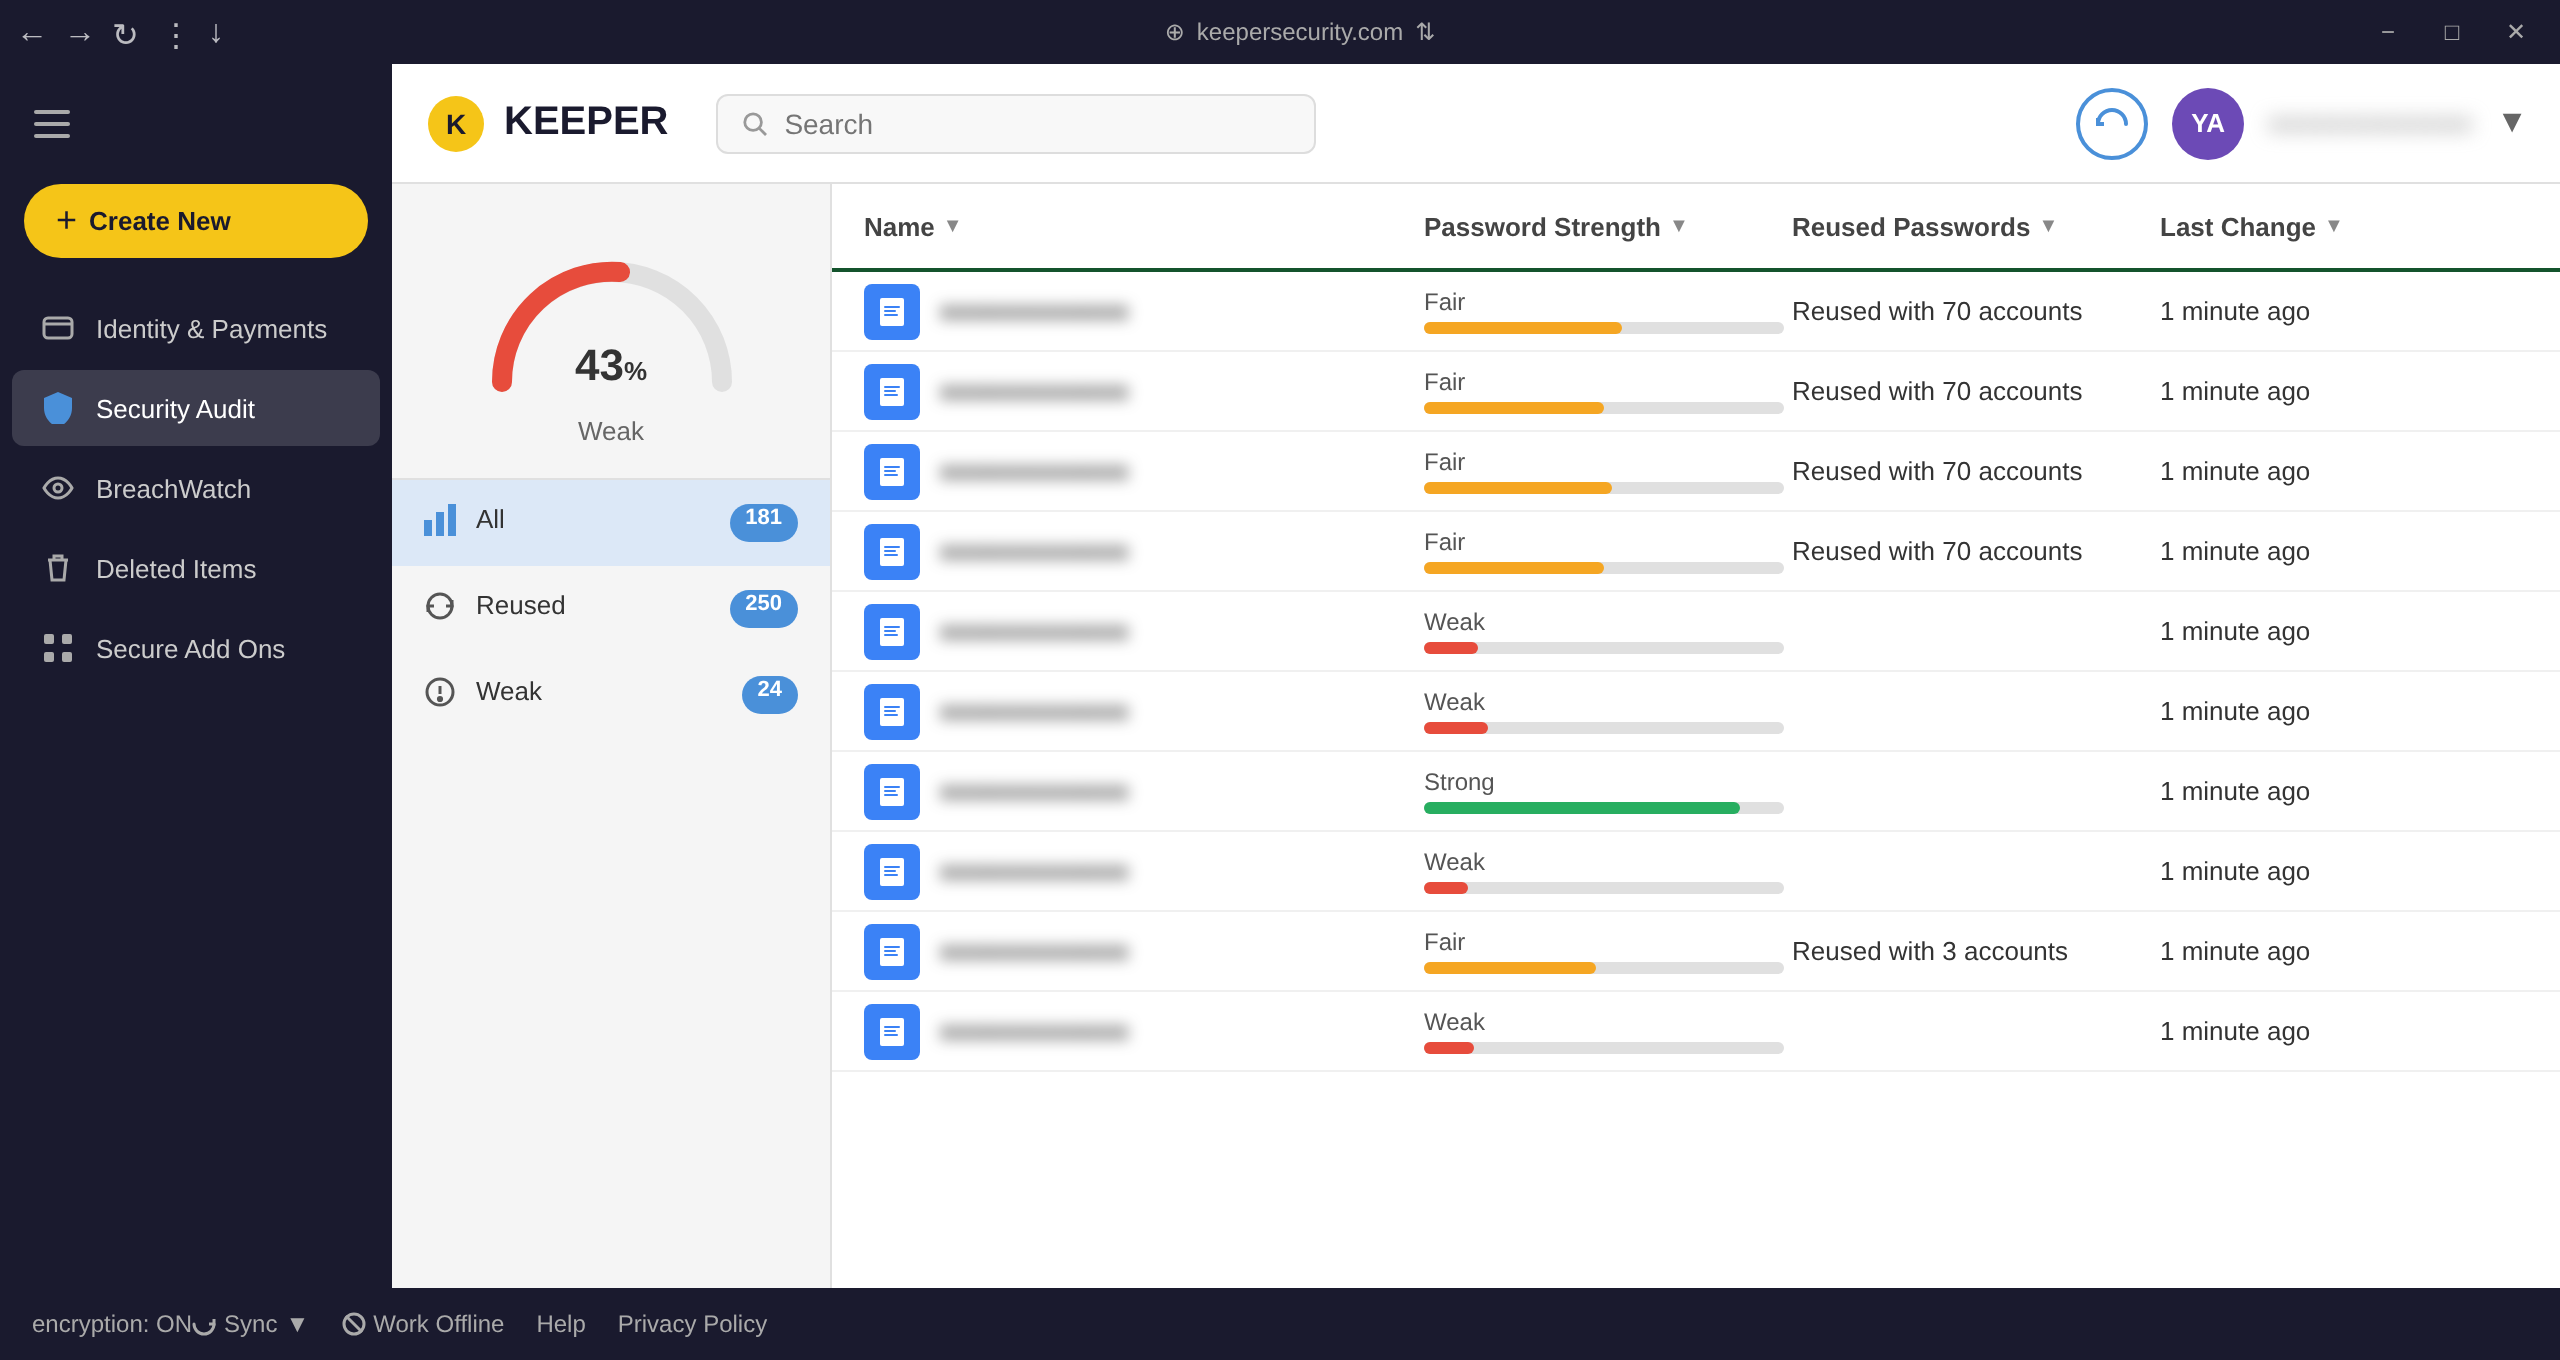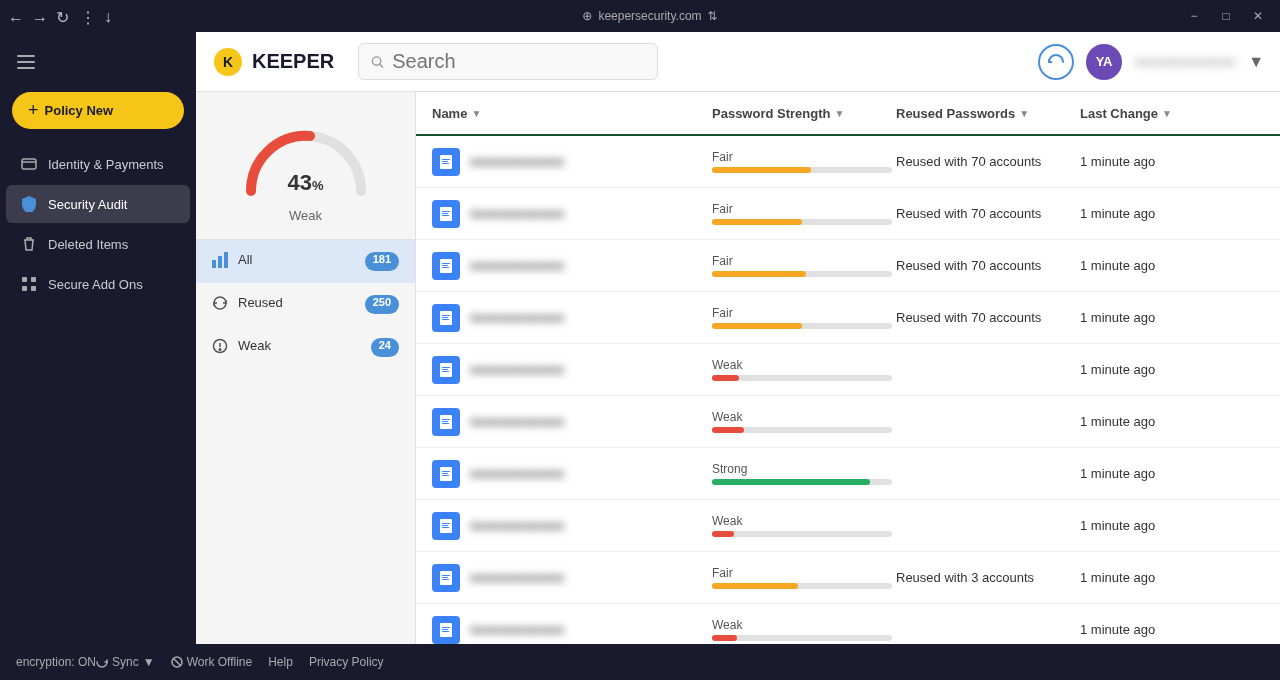--- a/index.html
+++ b/index.html
@@ -27,21 +27,21 @@
 
     
     .main { flex: 1; background: #fff; display: flex; flex-direction: column; overflow: hidden; }
 
     
     .header { height: 60px; background: #fff; border-bottom: 1px solid #e0e0e0; display: flex; align-items: center; padding: 0 16px; gap: 16px; flex-shrink: 0; }
     .logo { display: flex; align-items: center; gap: 8px; margin-right: 8px; }
     .logo-icon { width: 32px; height: 32px; }
     .logo-text { font-size: 20px; font-weight: 700; color: #1a1a2e; }
     .search-box { flex: 1; max-width: 300px; display: flex; align-items: center; gap: 8px; border: 1px solid #ddd; border-radius: 6px; padding: 6px 12px; background: #f8f8f8; }
-    .search-box input { border: none; background: transparent; outline: none; font-size: 20px; color: #666; width: 100%; }
+    .search-box input { border: none; background: transparent; outline: none; font-size: 14px; color: #666; width: 100%; }
     .header-right { margin-left: auto; display: flex; align-items: center; gap: 12px; }
     .header-avatar { width: 36px; height: 36px; background: #6c4ab6; border-radius: 50%; display: flex; align-items: center; justify-content: center; font-size: 13px; font-weight: 600; color: #fff; cursor: pointer; }
     .header-sync-icon { width: 36px; height: 36px; border-radius: 50%; border: 2px solid #4a90d9; display: flex; align-items: center; justify-content: center; cursor: pointer; }
     .header-username { font-size: 13px; color: #333; cursor: pointer; }
     .header-dropdown { color: #666; cursor: pointer; }
 
     
     .content { display: flex; flex: 1; overflow: hidden; }
 
     
@@ -56,21 +56,21 @@
     .filter-item { display: flex; gap: 10px; padding: 12px 16px; cursor: pointer; border-radius: 0; font-size: 13px; color: #333; }
     .filter-item.active { background: #dce8f7; }
     .filter-badge { margin-left: auto; background: #4a90d9; color: #fff; border-radius: 10px; padding: 1px 8px; font-size: 11px; font-weight: 700; }
 
     
     .records-area { flex: 1; overflow: hidden; display: flex; flex-direction: column; }
     .table-header { display: grid; grid-template-columns: 280px 1fr 1fr 1fr; background: #fff; border-bottom: 2px solid #14532d; padding: 0 16px; height: 44px; align-items: center; flex-shrink: 0; }
     .col-header { font-size: 13px; font-weight: 600; color: #444; display: flex; align-items: center; gap: 4px; cursor: pointer; }
     .col-header .sort-icon { color: #888; font-size: 10px; }
     .records-list { flex: 1; overflow-y: auto; }
-    .record-row { display: grid; grid-template-columns: 280px 1fr 1fr 1fr; padding: 0 16px; height: 52px; align-items: center; border-bottom: 1px solid #f0f0f0; }
+    .record-row { display: grid; grid-template-columns: 280px 1fr 1fr 1fr; padding: 0 16px; height: 40px; align-items: center; border-bottom: 1px solid #f0f0f0; }
     .record-name { display: flex; align-items: center; gap: 10px; }
     .record-icon { width: 28px; height: 28px; background: #3b82f6; border-radius: 4px; display: flex; align-items: center; justify-content: center; flex-shrink: 0; }
     .record-title-blurred { font-size: 13px; color: #333; filter: blur(4px); user-select: none; }
     .strength-bar-container { display: flex; flex-direction: column; gap: 3px; }
     .strength-label { font-size: 12px; color: #555; }
     .strength-bar-bg { height: 6px; background: #e0e0e0; border-radius: 3px; width: 180px; }
     .strength-bar { height: 6px; border-radius: 3px; }
     .reused-text { font-size: 13px; color: #333; }
     .last-change-text { font-size: 13px; color: #333; }
 
@@ -114,21 +114,21 @@
     <div class="sidebar-menu-btn">
       <svg width="18" height="14" viewBox="0 0 18 14" fill="#aaa">
         <rect y="0" width="18" height="2" rx="1"></rect>
         <rect y="6" width="18" height="2" rx="1"></rect>
         <rect y="12" width="18" height="2" rx="1"></rect>
       </svg>
     </div>
 
     <button class="create-btn">
       <span style="font-size:18px;font-weight:300;">+</span>
-      <span>Policy New</span>
+      <span>Create New</span>
     </button>
 
     <nav class="sidebar-nav">
 
       <div class="nav-item">
         <div class="nav-icon">
           <svg width="16" height="14" viewBox="0 0 16 14" fill="none" stroke="#aaa" stroke-width="1.5">
             <rect x="1" y="2" width="14" height="10" rx="2"></rect>
             <line x1="1" y1="5" x2="15" y2="5"></line>
           </svg>
@@ -138,20 +138,29 @@
 
       <div class="nav-item active">
         <div class="nav-icon">
           <svg width="14" height="16" viewBox="0 0 14 16" fill="#4a90d9">
             <path d="M7 0L0 3v5c0 4.4 3 8.5 7 9.5C11 16.5 14 12.4 14 8V3L7 0z"></path>
           </svg>
         </div>
         <span>Security Audit</span>
       </div>
 
+      <div class="nav-item">
+        <div class="nav-icon">
+          <svg width="16" height="12" viewBox="0 0 16 12" fill="none" stroke="#aaa" stroke-width="1.5">
+            <path d="M1 6s2.5-5 7-5 7 5 7 5-2.5 5-7 5-7-5-7-5z"></path>
+            <circle cx="8" cy="6" r="2"></circle>
+          </svg>
+        </div>
+        <span>BreachWatch</span>
+      </div>
 
       <div class="nav-item">
         <div class="nav-icon">
           <svg width="14" height="16" viewBox="0 0 14 16" fill="none" stroke="#aaa" stroke-width="1.5">
             <polyline points="2,4 12,4"></polyline>
             <path d="M3 4l1 10h6l1-10"></path>
             <path d="M5 4V2h4v2"></path>
           </svg>
         </div>
         <span>Deleted Items</span>

